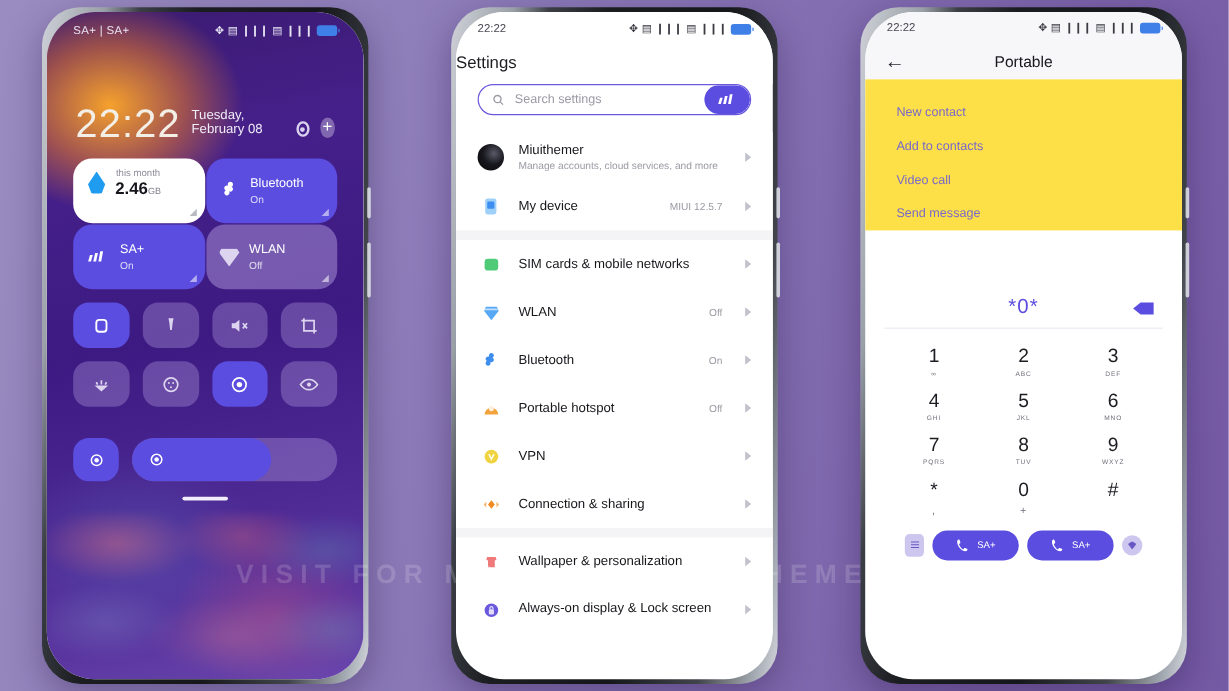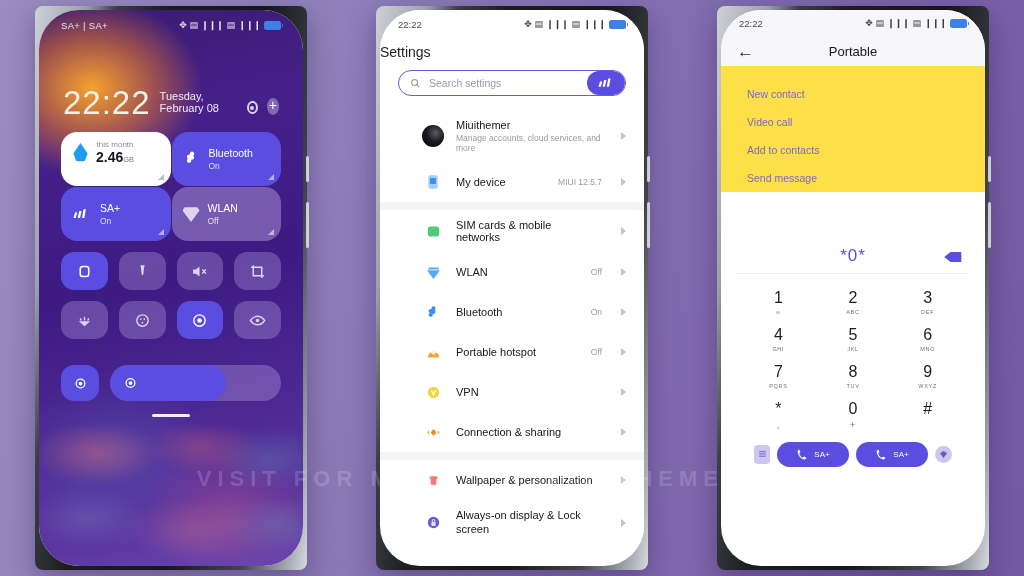--- a/index.html
+++ b/index.html
@@ -21,21 +21,21 @@
     color: rgba(255,255,255,0.16);
     white-space: nowrap; pointer-events: none;
     z-index: 60;
   }
   .wm span { display: inline-block; }
   .wm .w2 { margin-left: 74px; }
 
   
   .phone {
     position: absolute; top: 6px; width: 272px; height: 564px;
-    border-radius: 8px;
+    border-radius: 32px;
     background: linear-gradient(100deg,#cfd2d8 0%, #9aa0a8 14%, #3b3f45 22%, #1b1d20 35%, #15171a 62%, #41454b 82%, #a9afb6 95%, #d8dbe0 100%);
     padding: 4px;
     box-shadow: 0 10px 28px rgba(40,20,70,0.36);
   }
   .inner {
     position: relative; width: 100%; height: 100%;
     border-radius: 40px; overflow: hidden;
     background: #fff;
   }
   .side-btn {
@@ -194,21 +194,21 @@
     border: 1.2px solid #6a58dd; display:flex; align-items:center;
     position: relative; overflow: hidden; background:#fff;
   }
   .searchbar .si { width:11px;height:11px;margin-left:11px;color:#9b9ba6;flex:none;}
   .searchbar .sp { font-size:10.5px; color:#9b9ba6; margin-left:8px; }
   .searchbar .slogo {
     position:absolute; right:0; top:0; bottom:0; width: 38px;
     background:#5b4de0; border-radius: 14px;
     display:flex;align-items:center;justify-content:center;
   }
-  .s-list { background:#fff;margin-left:24px; }
+  .s-list { background:#fff; }
   .s-row {
     display:flex; align-items:center; gap: 12px;
     padding: 9px 18px; position: relative;
   }
   .s-row .ic { width: 22px; height: 22px; flex: none; display:flex;align-items:center;justify-content:center;}
   .s-row .tx { flex: 1; min-width:0; }
   .s-row .nm { font-size: 11px; color: #17171c; }
   .s-row .ds { font-size: 8.5px; color: #9a9aa4; margin-top: 2px; }
   .s-row .vl { font-size: 8.5px; color: #9a9aa4; margin-right: 7px; }
   .chev {
@@ -631,22 +631,22 @@
         </span>
       </div>
 
       <div class="d-head">
         <span class="backarrow">←</span>
         <span class="ttl">Portable</span>
       </div>
 
       <div class="d-opts">
         <div class="d-opt">New contact</div>
+        <div class="d-opt">Add to contacts</div>
         <div class="d-opt">Video call</div>
-        <div class="d-opt">Add to contacts</div>
         <div class="d-opt">Send message</div>
       </div>
 
       <div style="height:48px"></div>
 
       <div class="numline">
         <span>*0*</span>
         <svg class="delic" viewBox="0 0 24 14">
           <path d="M22 1H9L1.5 7 9 13h13z" fill="#5b4de0"></path>
         </svg>

